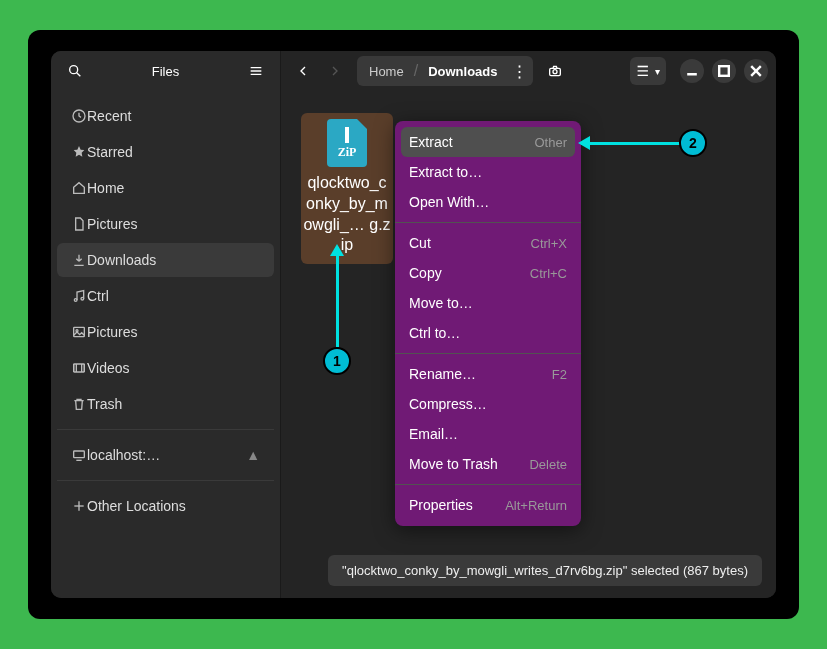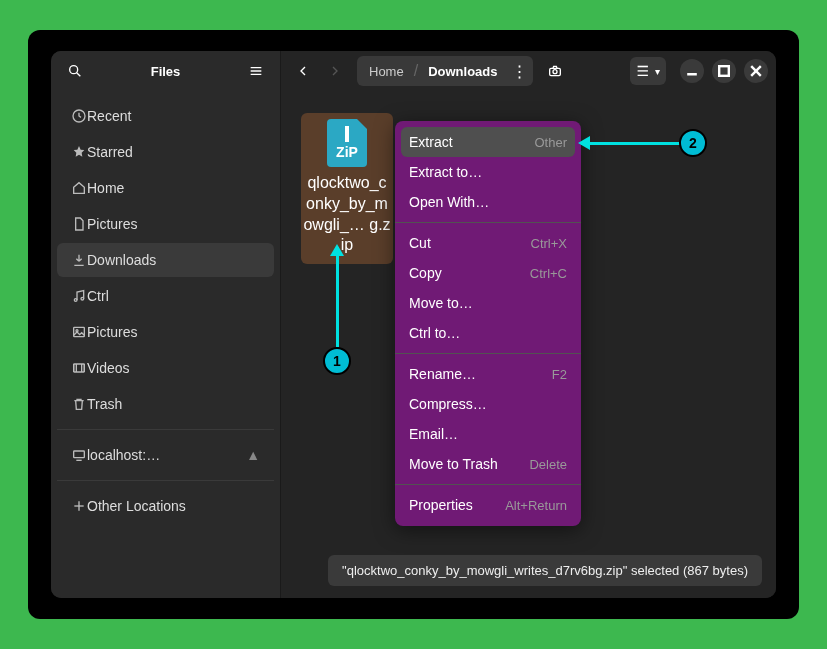--- a/index.html
+++ b/index.html
@@ -2,21 +2,21 @@
 <html><head>
 <meta charset="utf-8">
 <style>
   * { margin: 0; padding: 0; box-sizing: border-box; font-family: -apple-system, BlinkMacSystemFont, "Segoe UI", sans-serif; }
   body { background: #3db84f; width: 827px; height: 649px; position: relative; overflow: hidden; }
   .shadow-border { position: absolute; top: 30px; left: 28px; right: 28px; bottom: 30px; background: #000; border-radius: 12px; }
   .window { position: absolute; top: 51px; left: 51px; right: 51px; bottom: 51px; background: #242424; border-radius: 10px; display: flex; overflow: hidden; }
   .sidebar { width: 230px; background: #2a2a2a; display: flex; flex-direction: column; border-right: 1px solid #1a1a1a; }
   .sb-header { height: 40px; display: flex; align-items: center; padding: 0 8px; }
   .search-btn { width: 32px; height: 32px; display: flex; align-items: center; justify-content: center; color: #fff; }
-  .sb-title { flex: 1; text-align: center; color: #fff; font-weight: 700; font-size: 13px; }
+  .sb-title { flex: 1; text-align: center; color: #fff; font-weight: 400; font-size: 13px; }
   .hamb { width: 32px; height: 32px; display: flex; align-items: center; justify-content: center; color: #fff; }
   .sb-items { padding: 8px 6px; display: flex; flex-direction: column; gap: 2px; }
   .sb-item { display: flex; align-items: center; padding: 9px 14px; color: #ddd; border-radius: 6px; font-size: 14px; }
   .sb-item.active { background: #3a3a3a; }
   .sb-icon { width: 16px; height: 16px; display: flex; align-items: center; justify-content: center; color: #bbb; }
   .sb-sep { height: 1px; background: #3a3a3a; margin: 6px 0; }
   .eject { margin-left: auto; color: #888; }
   .content { flex: 1; display: flex; flex-direction: column; background: #242424; position: relative; }
   .toolbar { height: 40px; display: flex; align-items: center; padding: 0 8px; gap: 4px; }
   .tbtn { width: 28px; height: 28px; display: flex; align-items: center; justify-content: center; color: #fff; border-radius: 4px; }
@@ -26,21 +26,21 @@
   .path-seg.current { color: #fff; font-weight: 600; }
   .path-sep { color: #666; }
   .path-menu { width: 24px; text-align: center; color: #fff; }
   .spacer { flex: 1; }
   .winbtn { width: 24px; height: 24px; border-radius: 50%; background: #3a3a3a; display: flex; align-items: center; justify-content: center; color: #fff; margin-left: 4px; }
   .filearea { flex: 1; position: relative; padding: 16px; }
   .file { position: absolute; left: 20px; top: 22px; width: 92px; display: flex; flex-direction: column; align-items: center; background: #5a3e2a; border-radius: 6px; padding: 6px 2px 8px; }
   .file-icon { width: 40px; height: 48px; background: #2ba8c4; border-radius: 4px; display: flex; flex-direction: column; align-items: center; justify-content: center; position: relative; }
   .file-icon::before { content: ""; position: absolute; top: 0; right: 0; border-style: solid; border-width: 0 10px 10px 0; border-color: transparent #5a3e2a transparent transparent; }
   .zip-line { width: 4px; height: 16px; background: #fff; margin-bottom: 2px; }
-  .zip-txt { color: #fff; font-size: 14px; font-weight: 700; }
+  .zip-txt { color: #fff; font-size: 12px; font-weight: 700; font-family: Liberation Serif, serif; }
   .file-label { color: #fff; font-size: 16px; text-align: center; margin-top: 6px; line-height: 1.3; word-break: break-all; }
   .ctxmenu { position: absolute; left: 114px; top: 30px; width: 186px; background: #701a75; border-radius: 8px; padding: 6px 0; box-shadow: 0 4px 20px rgba(0,0,0,.5); }
   .mi { display: flex; align-items: center; justify-content: space-between; padding: 7px 14px; color: #fff; font-size: 14px; }
   .mi.hover { background: #4f4f4f; border-radius: 6px; margin: 0 6px; padding: 7px 8px; }
   .mi-acc { color: #999; font-size: 13px; }
   .msep { height: 1px; background: #525252; margin: 5px 0; }
   .status { position: absolute; bottom: 12px; right: 14px; background: #3a3a3a; color: #eee; padding: 8px 14px; border-radius: 6px; font-size: 13px; }
   .badge { position: absolute; width: 28px; height: 28px; border-radius: 50%; background: #00bcd4; color: #000; display: flex; align-items: center; justify-content: center; font-weight: 700; font-size: 14px; border: 2px solid #000; z-index: 20; }
   .arrow1 { position: absolute; left: 55px; top: 156px; width: 3px; height: 100px; background: #00e1e1; z-index: 15; }
   .arrow1::before { content: ""; position: absolute; top: -10px; left: -6px; border: 7px solid transparent; border-bottom: 12px solid #00e1e1; }

